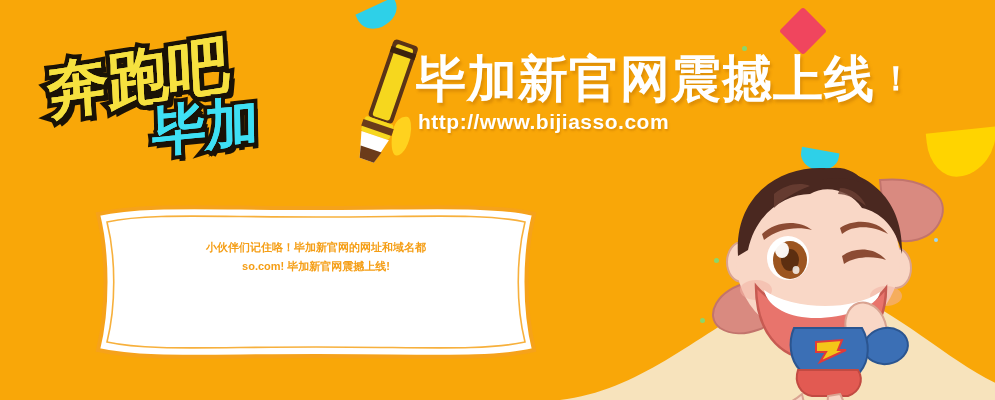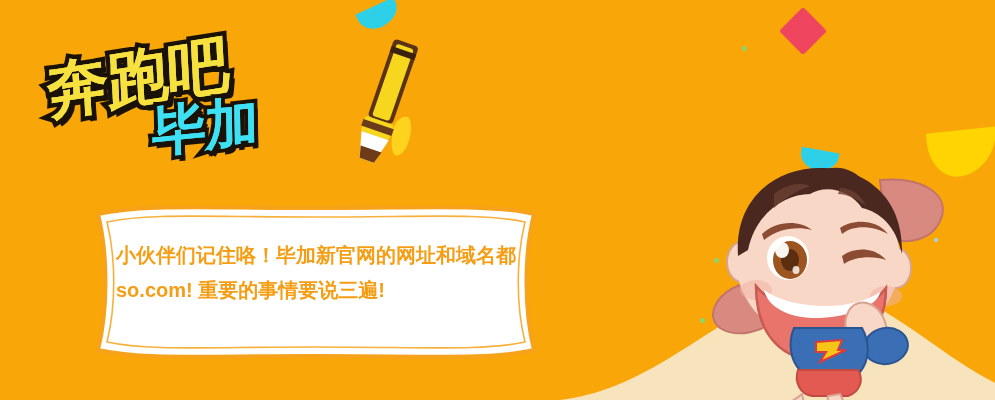--- a/index.html
+++ b/index.html
@@ -73,22 +73,22 @@
     font-size:21px;font-weight:bold;color:#FFFFFF;
     letter-spacing:.5px;white-space:nowrap;
     text-shadow:1px 2px 2px rgba(150,80,0,.25);
   }
 
   
   .plaque{position:absolute;left:82px;top:202px;width:468px;height:160px;}
   .plaque svg{position:absolute;inset:0;}
   .plaque-text{
     position:absolute;left:34px;right:34px;top:36px;
-    color:#F59E15;
-    font-size:20px;font-weight:bold;line-height:1.75;
+    text-align:center;color:#F59E15;
+    font-size:11px;font-weight:bold;line-height:1.75;
   }
   .plaque-text .ln{display:block;white-space:nowrap;}
 
   
   .mascot{position:absolute;left:690px;top:150px;width:270px;height:250px;}
   .mascot svg{display:block;}
 </style>
 </head>
 <body>
 
@@ -130,39 +130,43 @@
 
         <rect x="39" y="100" width="30" height="16" rx="3" fill="#F6D71E"></rect>
         <rect x="38" y="104" width="32" height="7" fill="#6B3B1A"></rect>
 
         <path d="M40 116 L69 116 L62 142 L47 142 Z" fill="#FFFFFF"></path>
         <path d="M44 130 L66 130 L62 142 L47 142 Z" fill="#6B3B1A"></path>
       </g>
     </svg>
   </div>
 
+  <div class="headline">
+    <span>毕加新官网震撼上线</span><span class="bang">！</span>
+  </div>
+  <div class="url">http://www.bijiasso.com</div>
 
   <div class="plaque">
     <svg viewBox="0 0 468 160" width="468" height="160">
 
       <path d="M16 12 C 60 2, 120 6, 234 6 C 348 6, 408 2, 452 12
                C 442 52, 442 108, 452 148
                C 408 158, 348 154, 234 154
                C 120 154, 60 158, 16 148
                C 26 108, 26 52, 16 12 Z" fill="#FFFFFF" stroke="#F6A21A" stroke-width="4"></path>
 
       <path d="M25 20 C 66 11, 124 15, 234 15 C 344 15, 402 11, 443 20
                C 434 56, 434 104, 443 140
                C 402 149, 344 145, 234 145
                C 124 145, 66 149, 25 140
                C 34 104, 34 56, 25 20 Z" fill="none" stroke="#F6A21A" stroke-width="1.6" opacity=".85"></path>
     </svg>
     <div class="plaque-text">
       <span class="ln">小伙伴们记住咯！毕加新官网的网址和域名都</span>
-      <span class="ln">so.com! 重要的事情要说三遍!</span>
+      <span class="ln">so.com! 毕加新官网震撼上线!</span>
     </div>
   </div>
 
   <div class="mascot">
     <svg viewBox="0 0 270 250" width="270" height="250">
 
       <path d="M190 30 C 232 26, 258 44, 252 66 C 244 92, 214 96, 196 86 Z" fill="#D98A80" stroke="#C2746C" stroke-width="2"></path>
       <path d="M60 132 C 26 140, 14 166, 30 178 C 52 192, 88 176, 96 156 Z" fill="#D98A80" stroke="#C2746C" stroke-width="2"></path>
       <path d="M150 150 C 112 160, 86 182, 96 198 C 112 220, 168 208, 182 184 Z" fill="#E0958C" stroke="#C2746C" stroke-width="2"></path>
 

